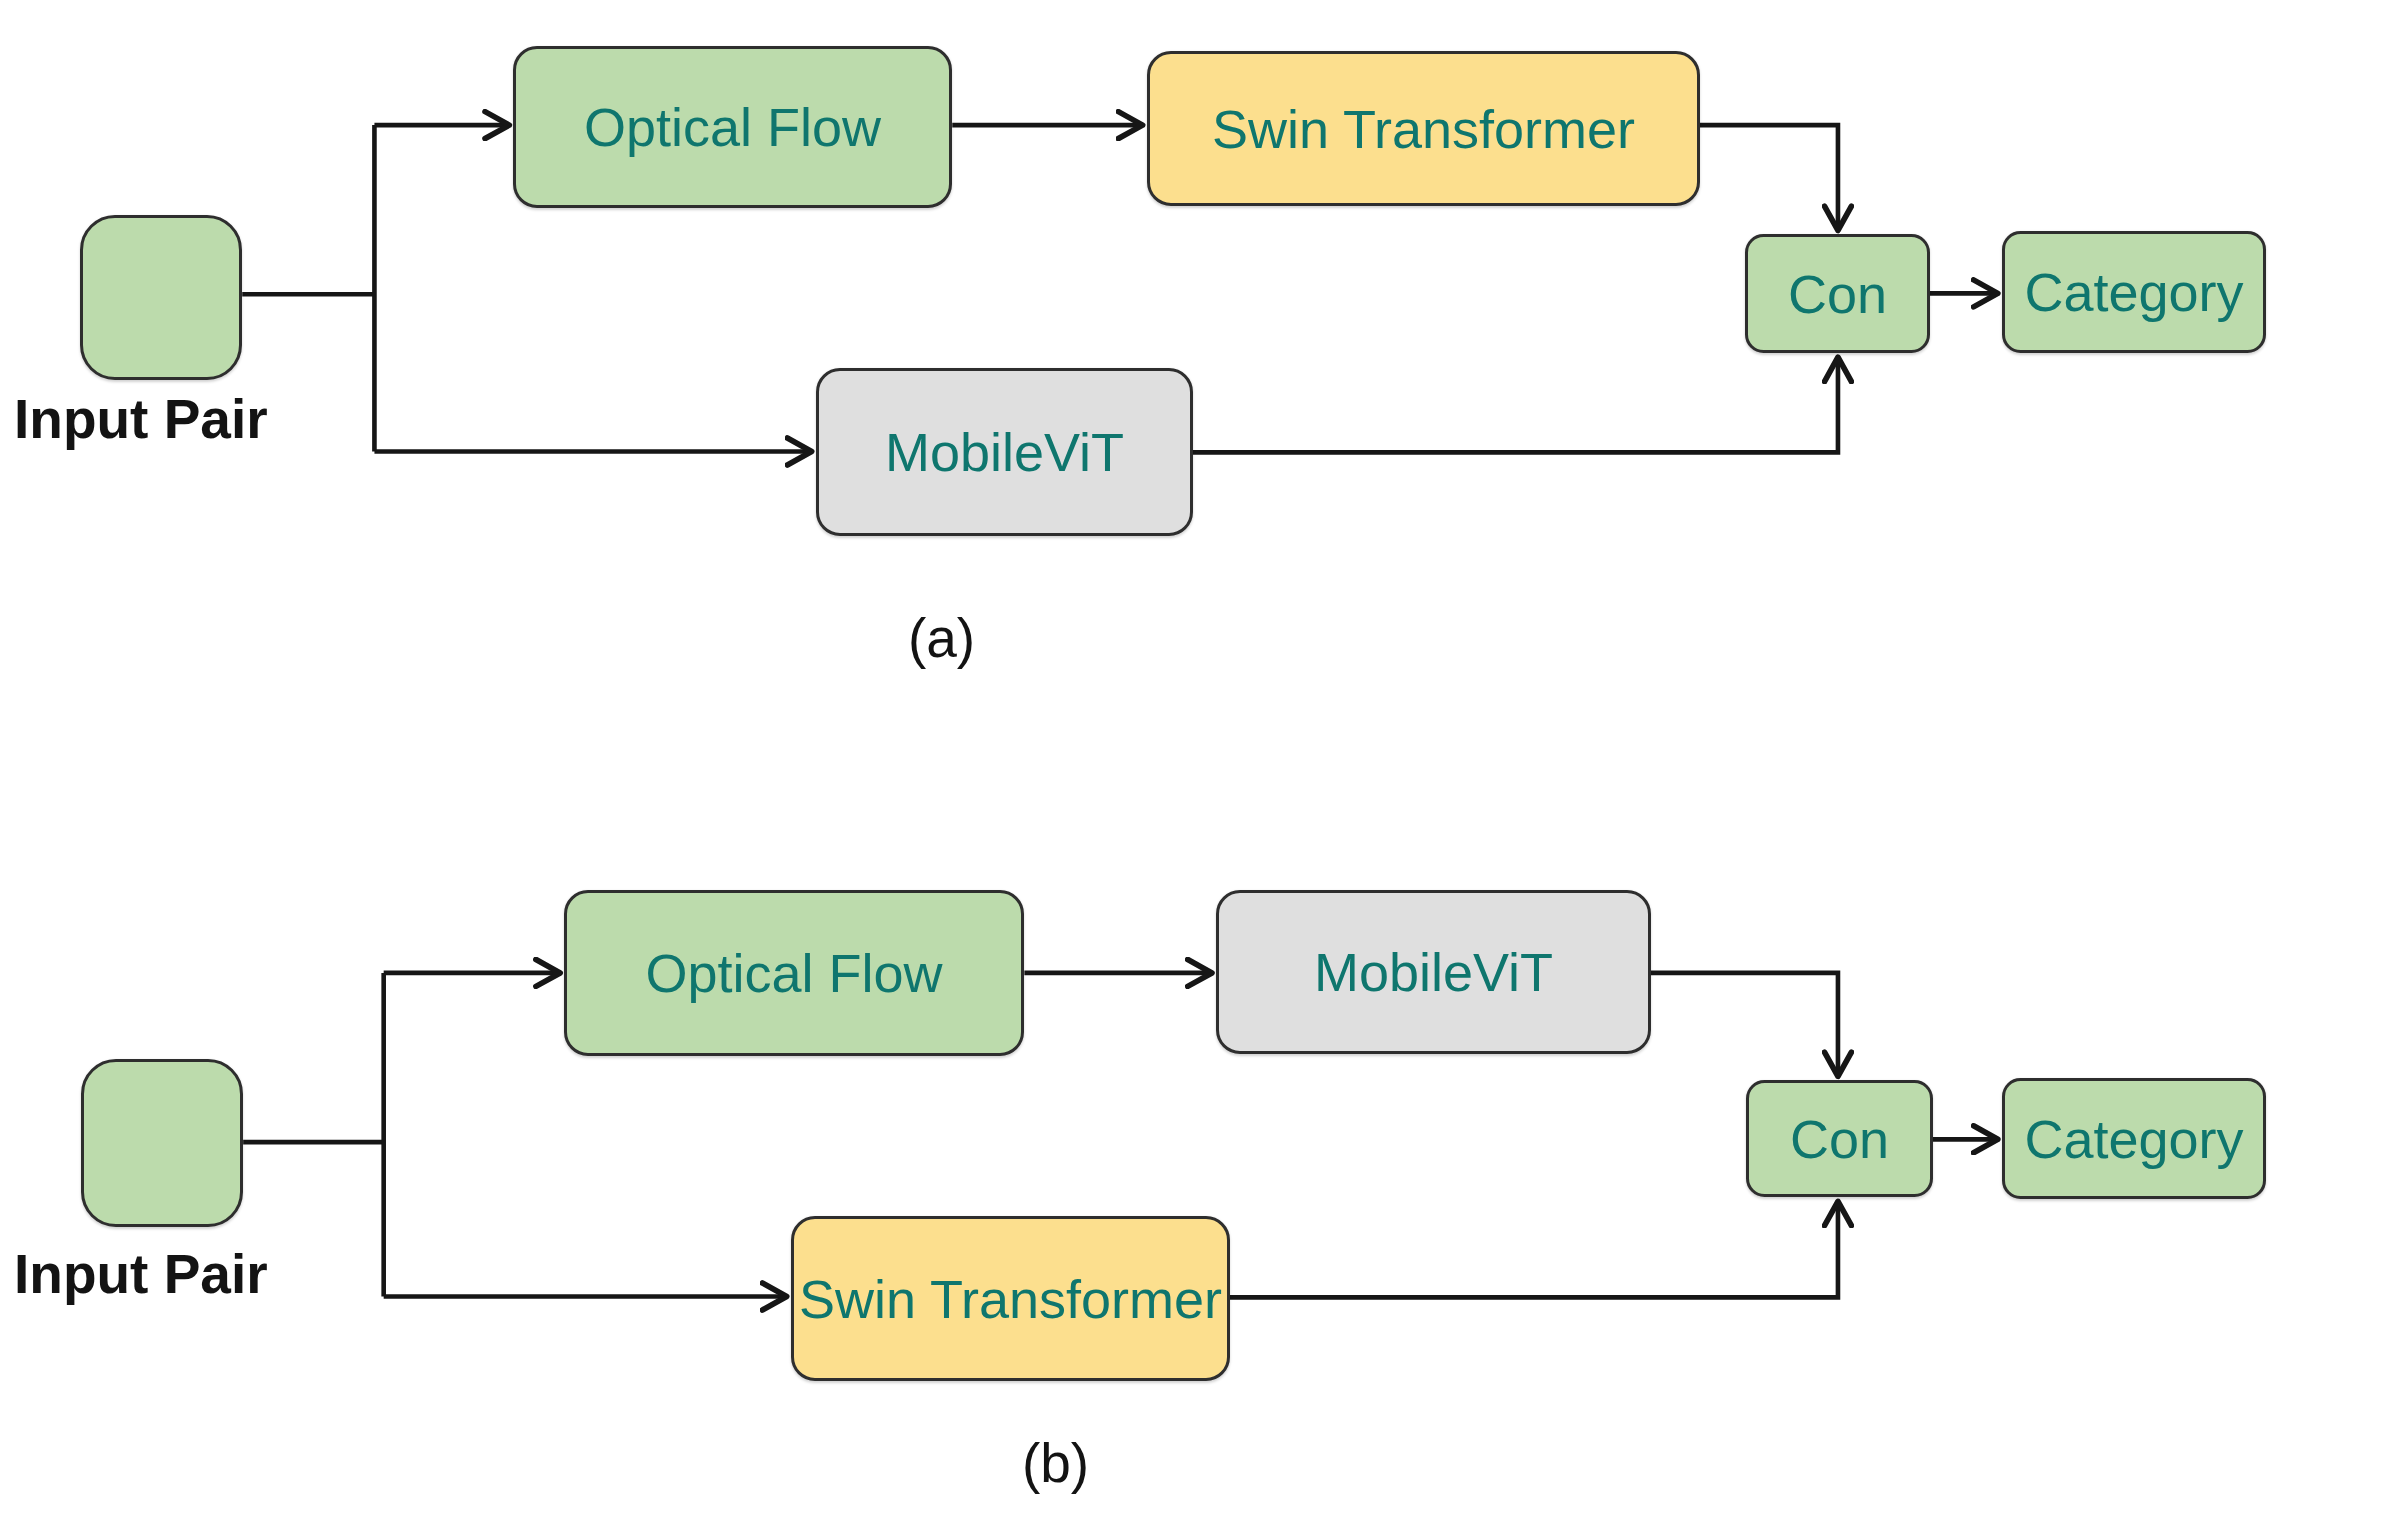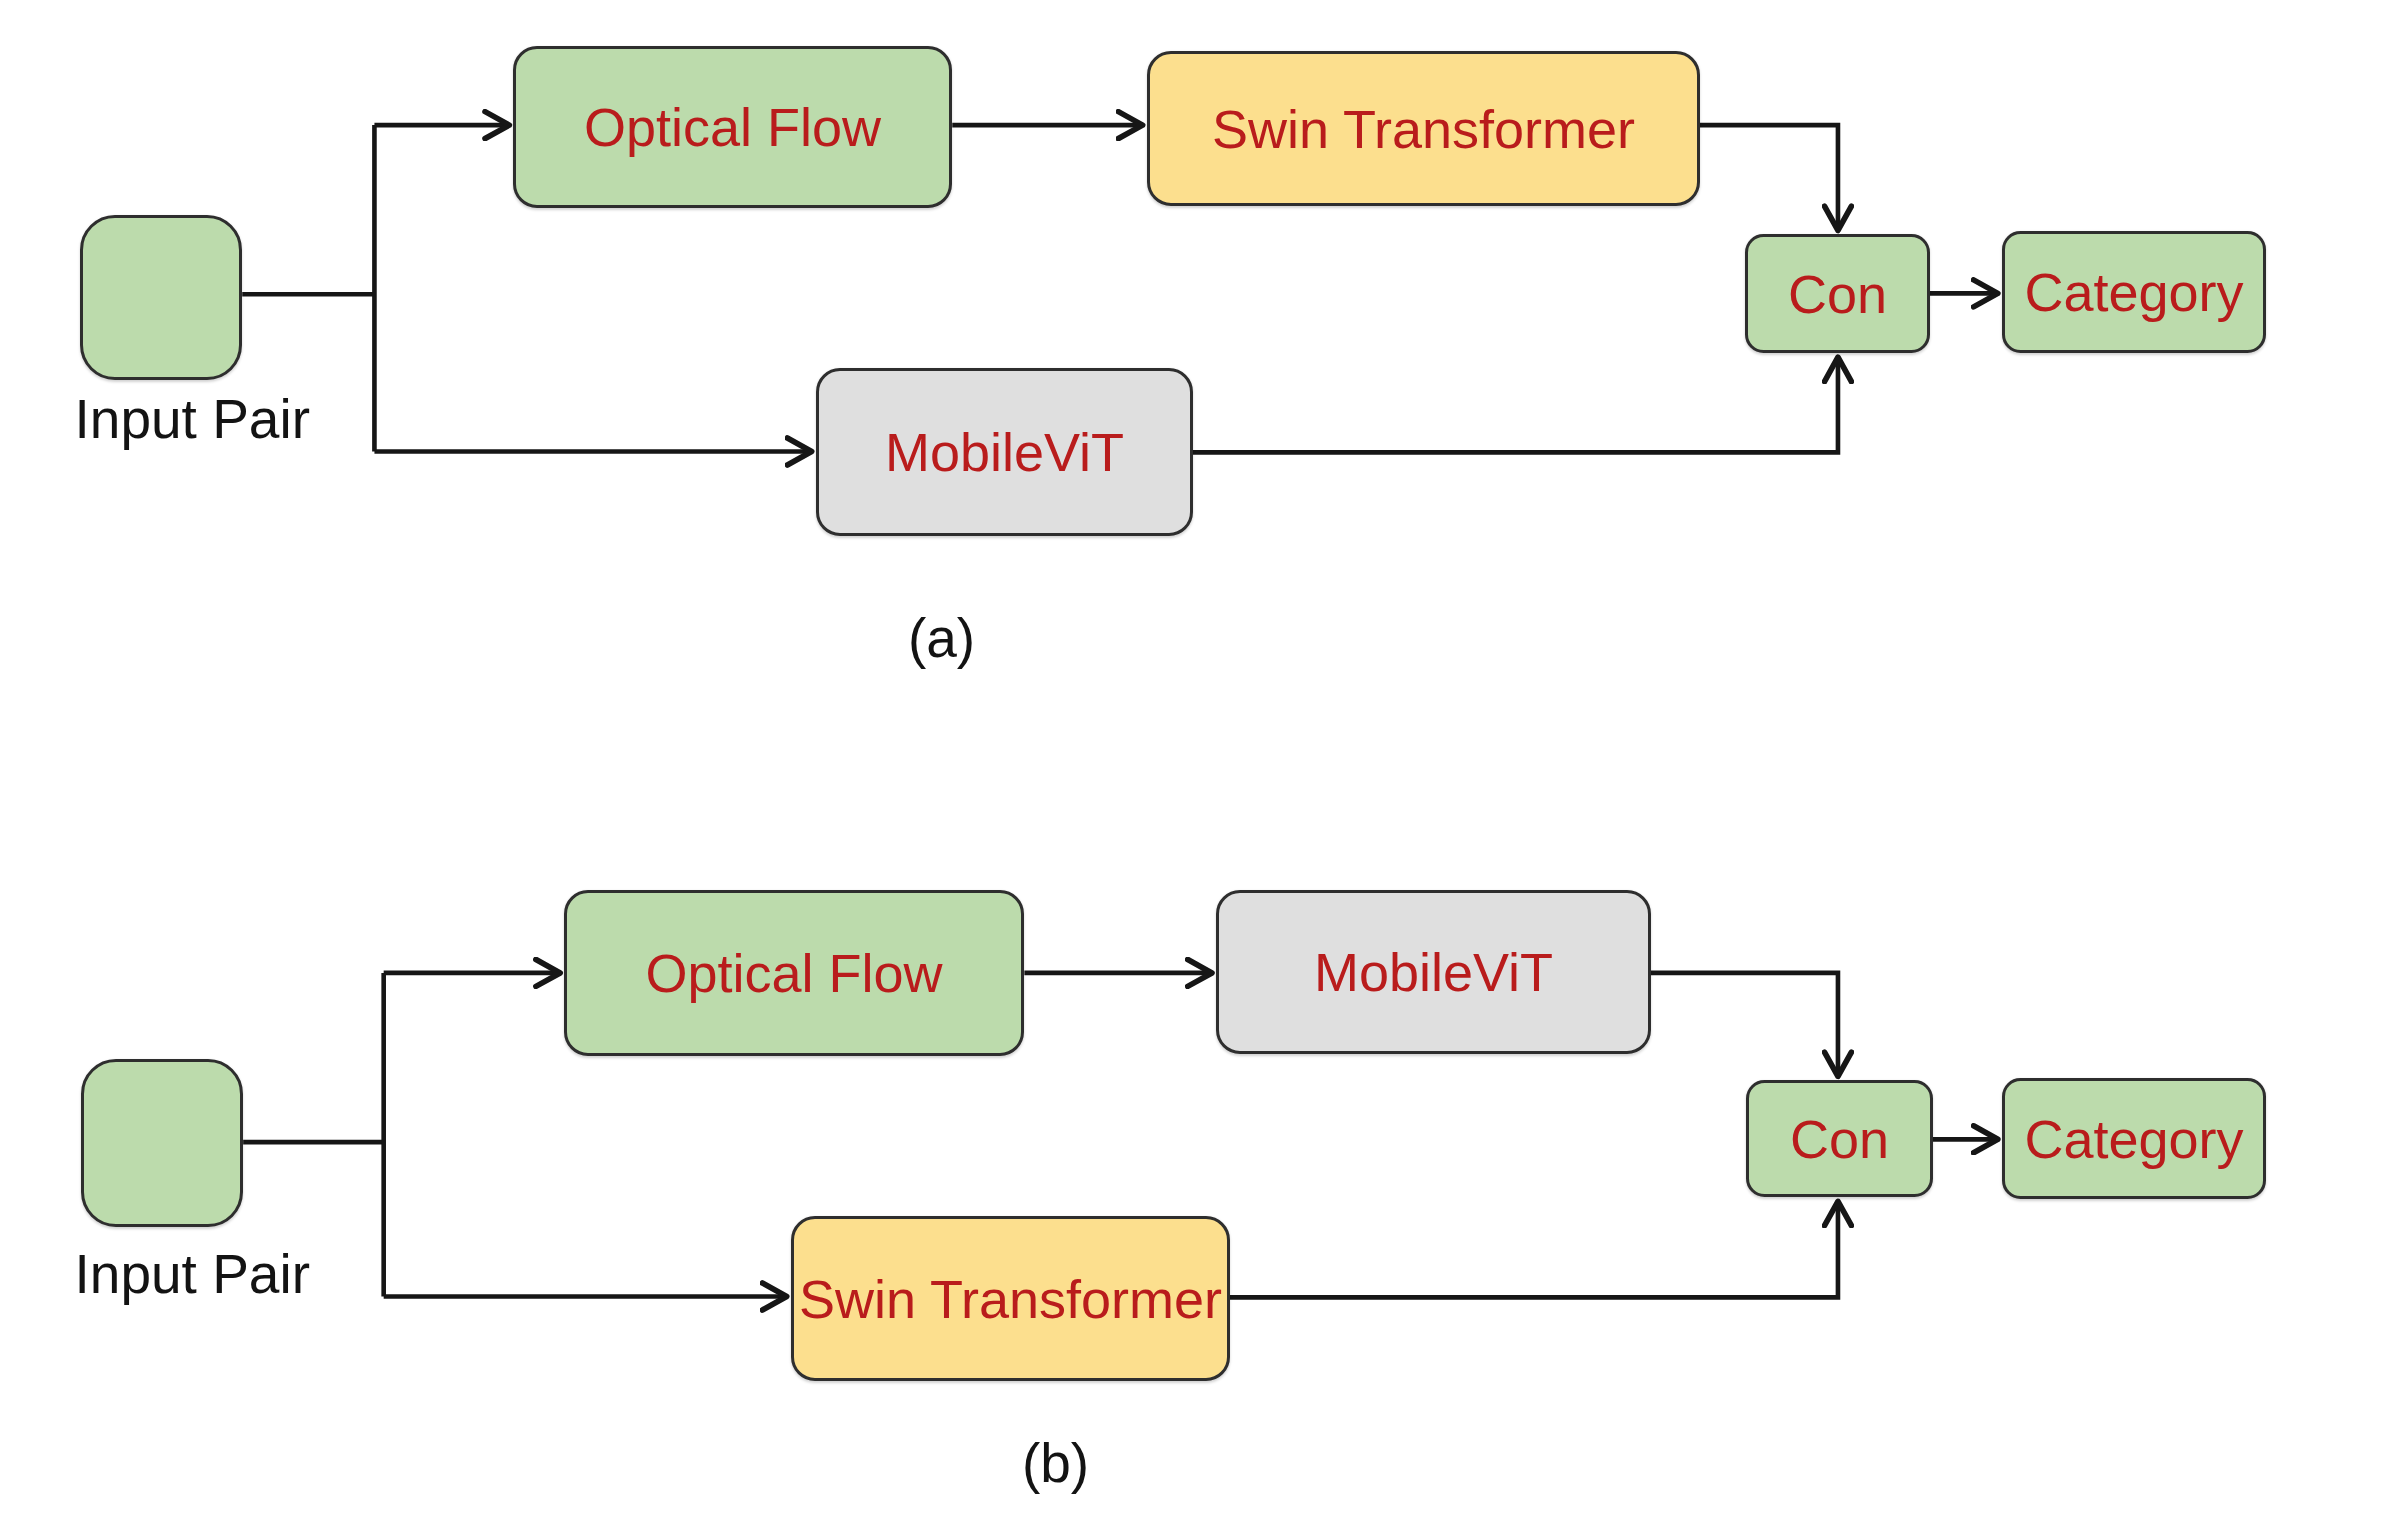--- a/index.html
+++ b/index.html
@@ -10,34 +10,34 @@
     font-family:"Liberation Sans","DejaVu Sans",sans-serif;
     overflow:hidden;
   }
   .wires{position:absolute;left:0;top:0;width:2401px;height:1527px;}
   .wire{fill:none;stroke:#161616;stroke-width:5;}
   .node{
     position:absolute;
     box-sizing:border-box;
     border:3.7px solid #2e2e2e;
     display:flex;align-items:center;justify-content:center;
-    font-size:54px;color:#b91c1c;
+    font-size:54px;color:#0f766e;
     letter-spacing:0px;
     box-shadow:0 1.8px 2.8px rgba(0,0,0,0.18);
   }
   .green{background:#bcdbac;}
   .yellow{background:#fcdf8e;}
   .gray{background:#dfdfdf;}
   .r-big{border-radius:24px;}
   .r-in{border-radius:35px;}
   .r-sm{border-radius:18.5px;text-align:right;}
   .free-label{
     position:absolute;
-    text-align:right;
-    font-size:55px;font-weight:400;color:#131313;
+    text-align:left;
+    font-size:55px;font-weight:700;color:#131313;
   }
   .caption{
     position:absolute;
     text-align:center;
     font-size:55px;font-weight:400;color:#131313;
   }
   
   .n-ipa{left:80px;top:215px;width:162px;height:165px;}
   .n-ofa{left:513px;top:46px;width:439px;height:162px;}
   .n-swa{left:1147px;top:51px;width:553px;height:155px;}

